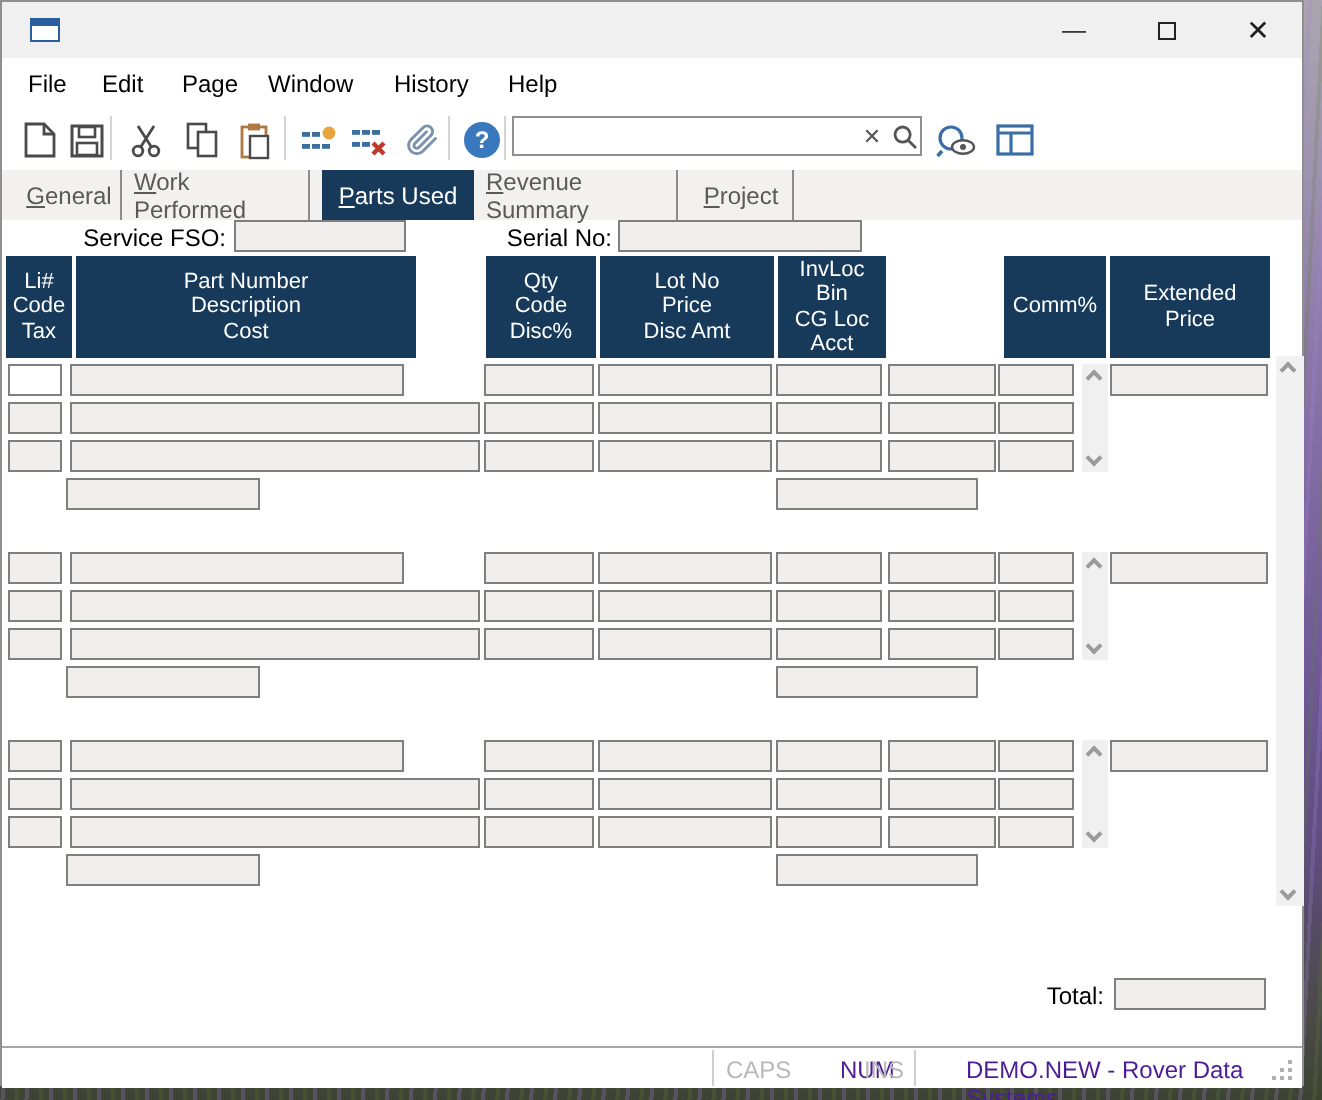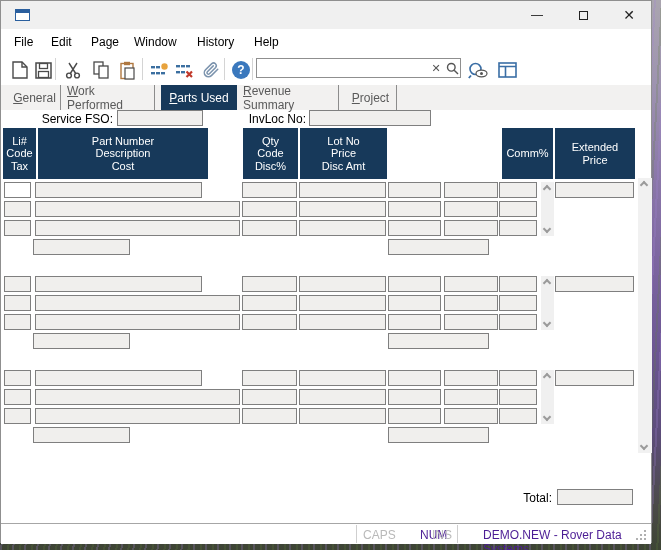--- a/index.html
+++ b/index.html
@@ -242,35 +242,39 @@
     <div class="tab t3">
         <span><span class="accel">R</span><span>evenue Summary</span></span>
       </div>
     <div class="tab t4">
         <span><span class="accel">P</span><span>roject</span></span>
       </div>
   </div>
 
   <div class="lbl" style="left:30px;top:111px;width:82px">Service FSO:</div>
   <input class="ifld" style="left: 116px; top: 109px; width: 86px;" value="">
-  <div class="lbl" style="left:245px;top:111px;width:60px">InvLoc No:</div>
+  <div class="lbl" style="left:245px;top:111px;width:60px">Serial No:</div>
   <input class="ifld" style="left: 308px; top: 109px; width: 122px;" value="">
 
   <div class="hcell h0">Li#
 Code
 Tax</div>
   <div class="hcell h1">Part Number
 Description
 Cost</div>
   <div class="hcell h2">Qty
 Code
 Disc%</div>
   <div class="hcell h3">Lot No
 Price
 Disc Amt</div>
+  <div class="hcell h4">InvLoc
+Bin
+CG Loc
+Acct</div>
   <div class="hcell h6">Comm%</div>
   <div class="hcell h7">Extended
 Price</div>
 
   <div id="grid-rows">
       <div class="group" style="top: 181px;">
     <input class="fld f-li r1 focused" style="">
     <input class="fld f-part r1" style="">
     <input class="fld f-qty r1" style="">
     <input class="fld f-lot r1" style="">

